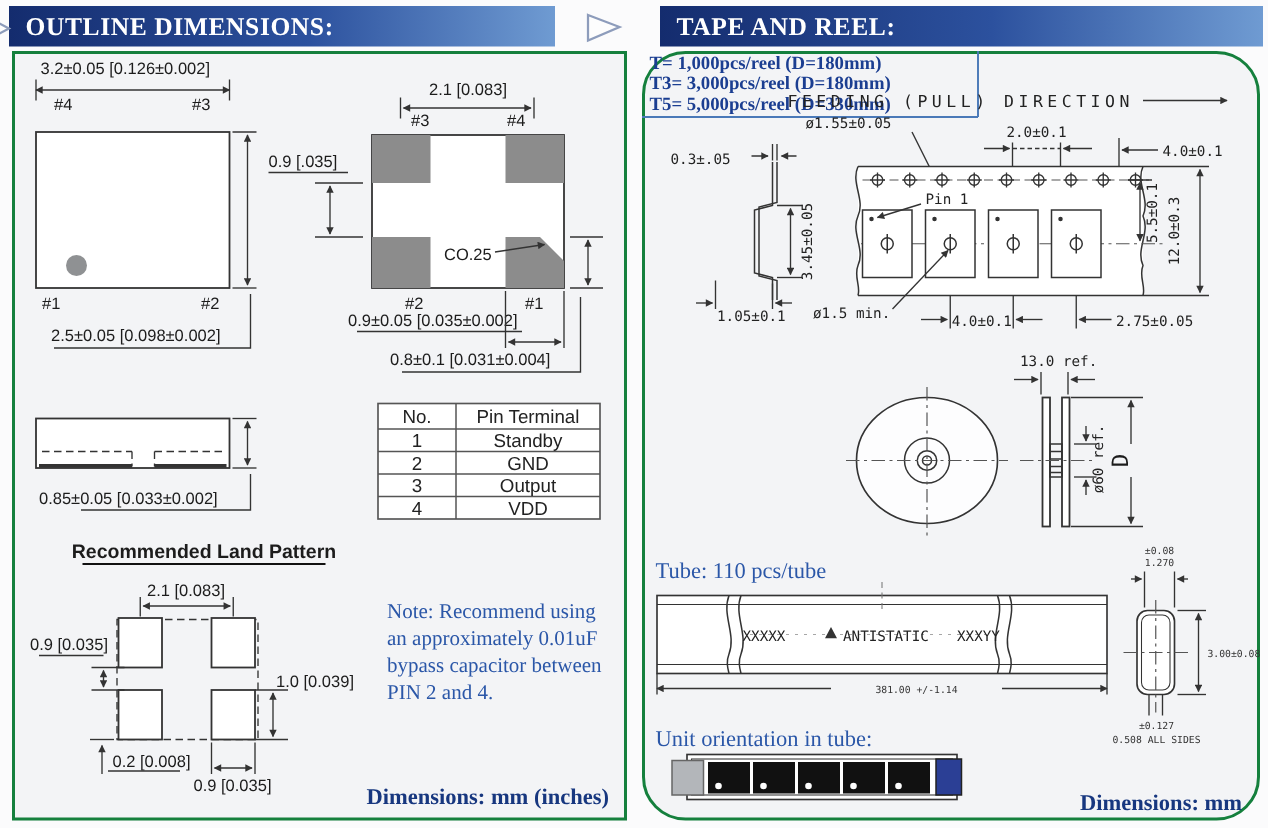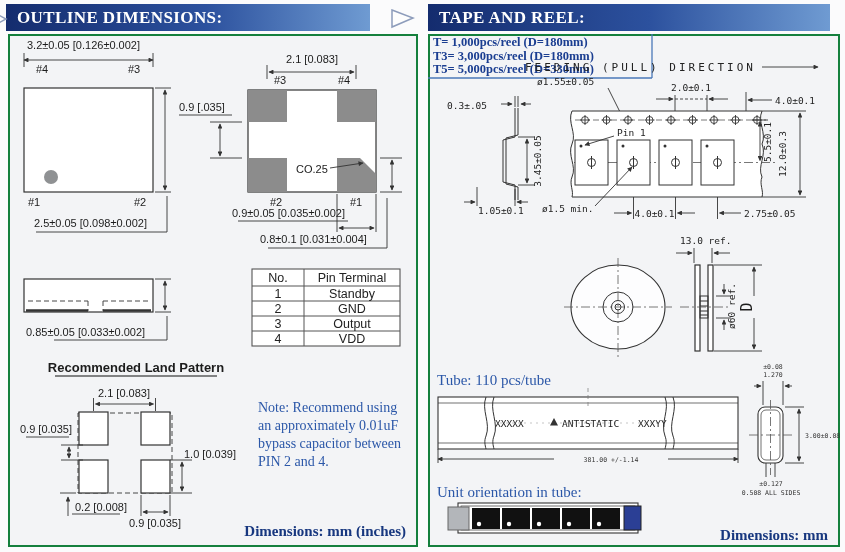--- a/index.html
+++ b/index.html
@@ -4,25 +4,25 @@
 <style>
   html,body{margin:0;padding:0;background:#fbfbfc;}
   body{width:845px;height:552px;position:relative;overflow:hidden;
        font-family:"Liberation Sans",sans-serif;}
   .hdr{position:absolute;top:4px;height:27px;
        background:linear-gradient(90deg,#142c6e 0%,#2c519e 55%,#6f9bd2 100%);
        color:#ffffff;font-family:"Liberation Serif",serif;font-weight:bold;
        font-size:17px;line-height:27px;padding-left:11px;letter-spacing:.4px;
        box-sizing:border-box;}
   #hdr-left{left:6px;width:364px;}
-  #hdr-right{left:428px;width:402px;}
+  #hdr-right{left:440px;width:402px;}
   .panel{position:absolute;top:34px;height:513px;border:2px solid #15803d;
          background:#f3f4f6;box-sizing:border-box;}
   #panel-left{left:8px;width:410px;}
-  #panel-right{left:428px;width:412px;}
+  #panel-right{left:428px;width:412px;border-radius:29px;}
   .panel svg{position:absolute;left:-2px;top:-2px;}
   svg text{font-family:"Liberation Sans",sans-serif;font-size:11px;fill:#1c1c1c;}
   .cad{font-family:"DejaVu Sans Mono",monospace;font-size:9.5px;fill:#222;}
   .cadbig{font-family:"DejaVu Sans Mono",monospace;font-size:11px;fill:#222;letter-spacing:3px;}
   .tiny{font-family:"DejaVu Sans Mono",monospace;font-size:6.5px;fill:#333;}
   .blueserif{font-family:"Liberation Serif",serif;font-size:15px;fill:#2b57a8;}
   .note{font-family:"Liberation Serif",serif;font-size:14px;fill:#2b57a8;}
   .dimlabel{font-family:"Liberation Serif",serif;font-size:15px;font-weight:bold;fill:#17377f;}
   .topt{font-family:"Liberation Serif",serif;font-size:12.5px;font-weight:bold;fill:#1b3e91;}
   .tbl{font-size:12.5px;fill:#222;}

